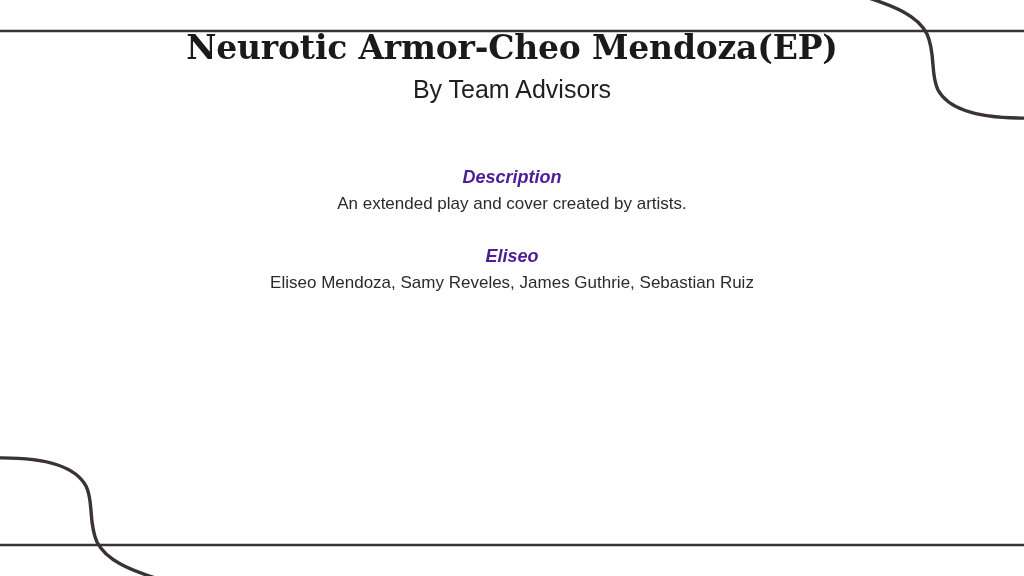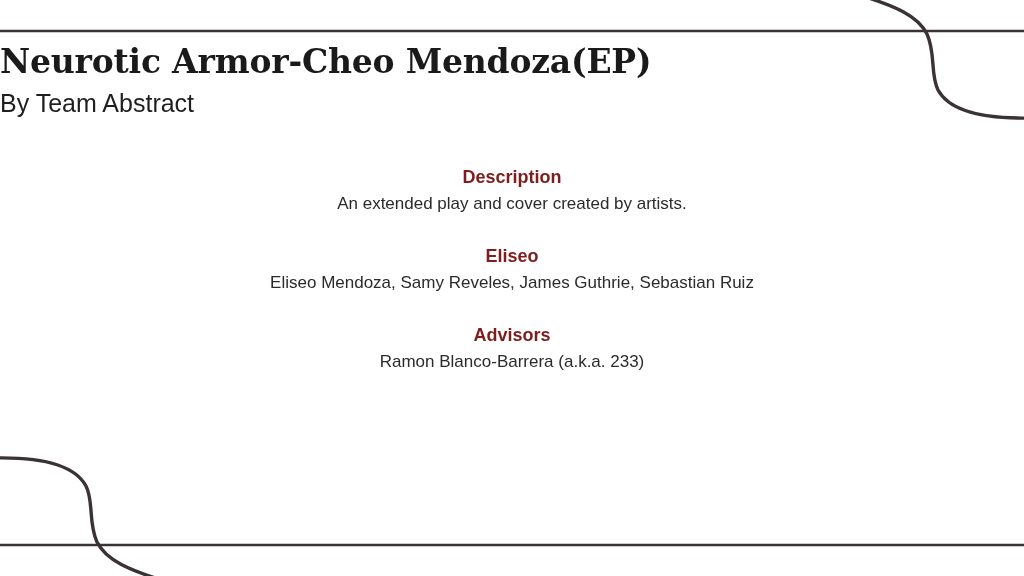--- a/index.html
+++ b/index.html
@@ -29,22 +29,23 @@
     top: 0;
     width: 1024px;
     height: 576px;
     pointer-events: none;
   }
 
   
   .header {
     position: absolute;
     left: 0;
-    top: 42px;
+    top: 28px;
     width: 1024px;
+    text-align: center;
   }
   .title {
     font-family: "DejaVu Serif", "Liberation Serif", serif;
     font-weight: bold;
     font-size: 33px;
     line-height: 40px;
     letter-spacing: -0.2px;
     color: #1a1a1a;
     margin: 0;
     white-space: nowrap;
@@ -70,22 +71,23 @@
     margin: 0 0 28px 0;
   }
   .section:last-child {
     margin-bottom: 0;
   }
   .section-heading {
     font-family: "Liberation Sans", sans-serif;
     font-weight: bold;
     font-size: 18px;
     line-height: 24px;
-    color: #7f1d1d;
+    color: #4c1d95;
     margin: 0;
+    font-style: italic;
   }
   .section-body {
     font-family: "Liberation Sans", sans-serif;
     font-weight: normal;
     font-size: 17px;
     line-height: 24px;
     color: #2b2b2b;
     margin: 3px 0 0 0;
   }
 </style>
@@ -96,36 +98,32 @@
 
   <svg class="decor" viewBox="0 0 1024 576" width="1024" height="576" xmlns="http://www.w3.org/2000/svg">
     <line x1="0" y1="31" x2="1024" y2="31" stroke="#3a3236" stroke-width="2.4"></line>
     <path d="M 856,-6 C 896,6 918,16 927,34 C 936,54 930,74 938,90 C 950,112 986,119 1030,118" fill="none" stroke="#3a3236" stroke-width="3.4" stroke-linecap="round"></path>
     <line x1="0" y1="545" x2="1024" y2="545" stroke="#3a3236" stroke-width="2.4"></line>
     <path d="M -6,458 C 38,457 74,464 86,486 C 94,502 88,522 97,542 C 106,560 128,570 168,582" fill="none" stroke="#3a3236" stroke-width="3.4" stroke-linecap="round"></path>
   </svg>
 
   <div class="header">
     <h1 class="title">Neurotic Armor-Cheo Mendoza(EP)</h1>
-    <p class="subtitle">By Team Abstract</p>
+    <p class="subtitle">By Team Advisors</p>
   </div>
 
   <div class="sections">
 
     <div class="section">
       <p class="section-heading">Description</p>
       <p class="section-body">An extended play and cover created by artists.</p>
     </div>
 
 
     <div class="section">
       <p class="section-heading">Eliseo</p>
       <p class="section-body">Eliseo Mendoza, Samy Reveles, James Guthrie, Sebastian Ruiz</p>
     </div>
 
-    <div class="section">
-      <p class="section-heading">Advisors</p>
-      <p class="section-body">Ramon Blanco-Barrera (a.k.a. 233)</p>
-    </div>
 
   </div>
 
 </div>
 
 </body></html>

